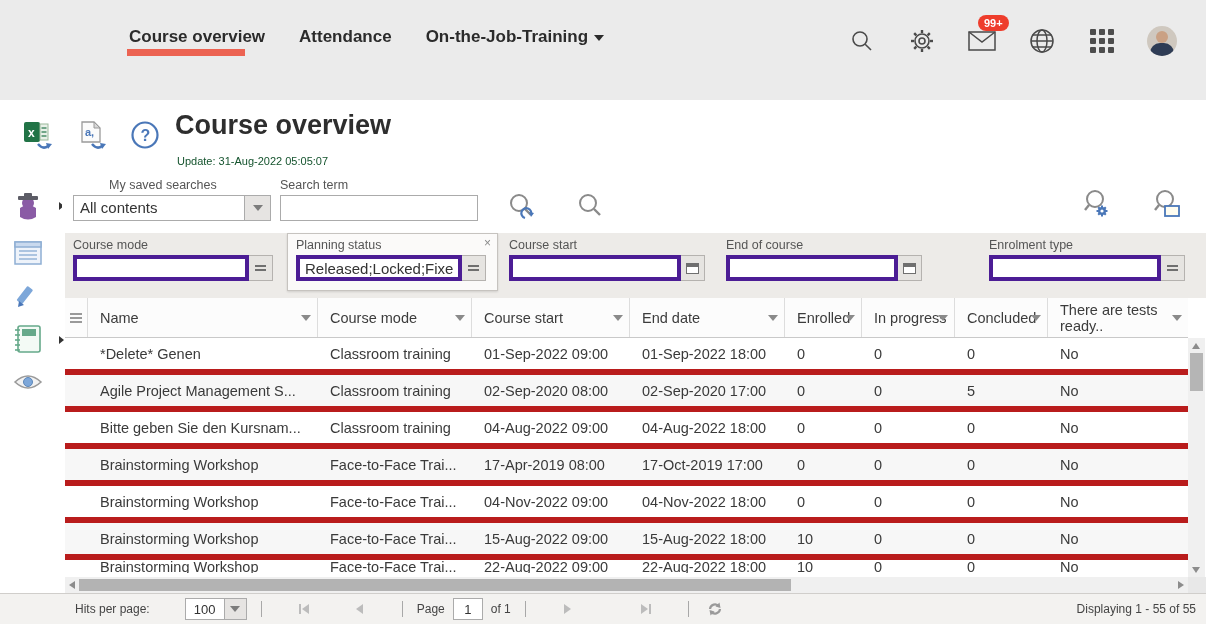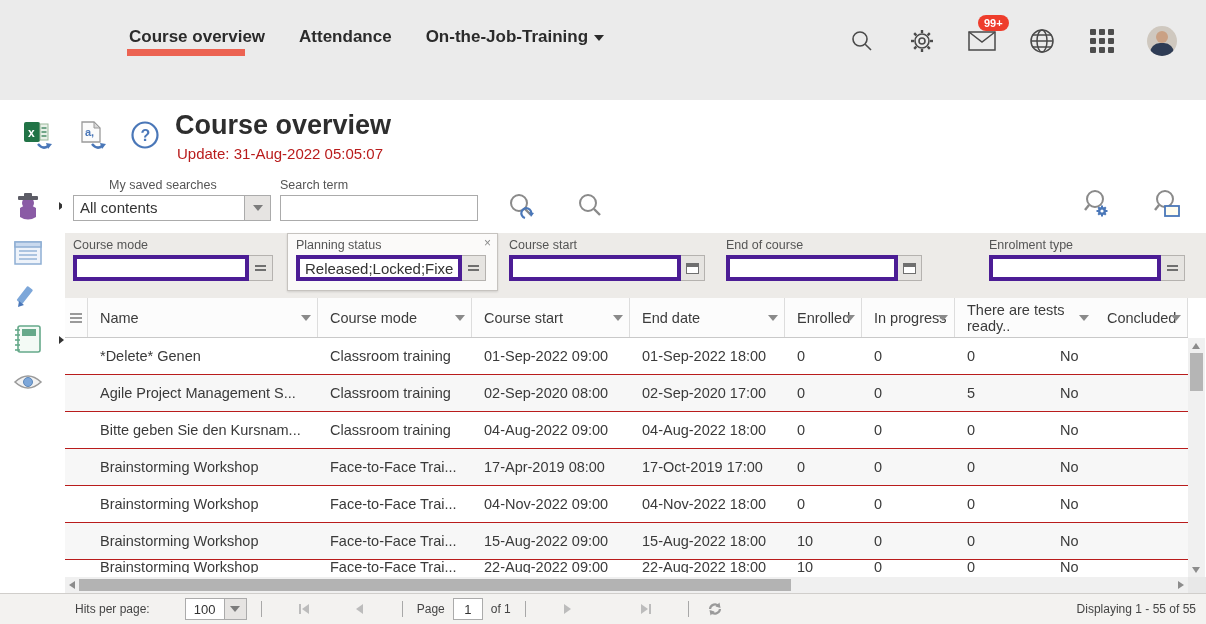--- a/index.html
+++ b/index.html
@@ -19,21 +19,21 @@
   .dotgrid span { background:#4d4d4d; width:6px; height:6px; border-radius:1px; }
   .avatar { width:30px; height:30px; border-radius:50%; overflow:hidden; background:#cfc8bf; position:relative; }
   .avatar .head { position:absolute; left:9px; top:5px; width:12px; height:12px; border-radius:50%; background:#caa184; }
   .avatar .suit { position:absolute; left:3px; top:17px; width:24px; height:14px; border-radius:10px 10px 0 0; background:#2e3c55; }
 
   
   .title-area { position:absolute; left:0; top:100px; width:1206px; height:75px; background:#fff; }
   .export-icons { position:absolute; left:22px; top:20px; display:flex; gap:20px; align-items:center; }
   .xico { width:34px; height:32px; position:relative; cursor:pointer; }
   .page-title { position:absolute; left:175px; top:10px; font-size:27px; font-weight:700; color:#2e2e2e; }
-  .page-update { position:absolute; left:177px; top:45px; font-size:15px; color:#b91c1c; }
+  .page-update { position:absolute; left:177px; top:55px; font-size:11px; color:#14532d; }
 
   
   .rail { position:absolute; left:0; top:175px; width:62px; height:420px; background:#fff; }
   .rail-item { position:absolute; left:12px; width:40px; height:34px; cursor:pointer; display:flex; align-items:center; }
   .rail-arrow { position:absolute; left:47px; width:0; height:0; border-top:4px solid transparent; border-bottom:4px solid transparent; border-left:5px solid #333; }
 
   
   .search-row { position:absolute; left:62px; top:175px; width:1144px; height:58px; background:#fff; }
   .flabel { font-size:12.5px; color:#555; }
   .lbl-saved { position:absolute; left:11px; top:3px;margin-left:36px; }
@@ -70,21 +70,21 @@
 
   
   .table { position:absolute; left:65px; top:298px; width:1123px; }
   .thead { display:flex; height:40px; background:#fcfcfc; border-bottom:1px solid #c9c9c9; }
   .th { display:flex; align-items:center; font-size:14.5px; color:#3c3c3c; border-right:1px solid #ddd; padding-left:12px; position:relative; cursor:pointer; }
   .th .tri { position:absolute; right:6px; border-top-color:#8a8a8a; }
   .hamb { display:flex; flex-direction:column; gap:2px; margin:0 auto; }
   .hamb span { width:12px; height:2px; background:#9a9a9a; }
   .c0{width:23px; padding-left:0;} .c1{width:230px;} .c2{width:154px;} .c3{width:158px;} .c4{width:155px;}
   .c5{width:77px;} .c6{width:93px;} .c7{width:93px;} .c8{width:140px; border-right:none;}
-  .trow { display:flex; height:37px; border-bottom:1px solid #b91c1c; background:#fff; }
+  .trow { display:flex; height:37px; border-bottom:6px solid #b91c1c; background:#fff; }
   .trow.alt { background:#f7f7f7; }
   .td { font-size:14.5px; color:#3a3a3a; display:flex; align-items:center; padding-left:12px; overflow:hidden; white-space:nowrap; }
   .trow.partial { height:13px; overflow:hidden; border-bottom:none; }
 
   
   .vscroll { position:absolute; left:1188px; top:338px; width:17px; height:240px; background:#f0f0f0; }
   .vthumb { position:absolute; left:2px; top:15px; width:13px; height:38px; background:#b5b5b5; cursor:grab; }
   .arr-up { position:absolute; left:4px; top:5px; width:0; height:0; border-left:4.5px solid transparent; border-right:4.5px solid transparent; border-bottom:6px solid #8c8c8c; }
   .arr-dn { position:absolute; left:4px; bottom:5px; width:0; height:0; border-left:4.5px solid transparent; border-right:4.5px solid transparent; border-top:6px solid #8c8c8c; }
   .hscroll { position:absolute; left:65px; top:577px; width:1123px; height:16px; background:#f0f0f0; }
@@ -404,26 +404,26 @@
         <span class="tri"></span>
       </div>
     <div class="th c5">
         <span>Enrolled</span>
         <span class="tri"></span>
       </div>
     <div class="th c6">
         <span>In progress</span>
         <span class="tri"></span>
       </div>
+    <div class="th c7">
+        <span>Concluded</span>
+        <span class="tri"></span>
+      </div>
     <div class="th c8">
         <span>There are tests ready..</span>
-        <span class="tri"></span>
-      </div>
-    <div class="th c7">
-        <span>Concluded</span>
         <span class="tri"></span>
       </div>
   </div>
 
   <div class="trow">
     <div class="td c0"></div>
     <div class="td c1">*Delete* Genen</div>
     <div class="td c2">Classroom training</div>
     <div class="td c3">01-Sep-2022 09:00</div>
     <div class="td c4">01-Sep-2022 18:00</div>

